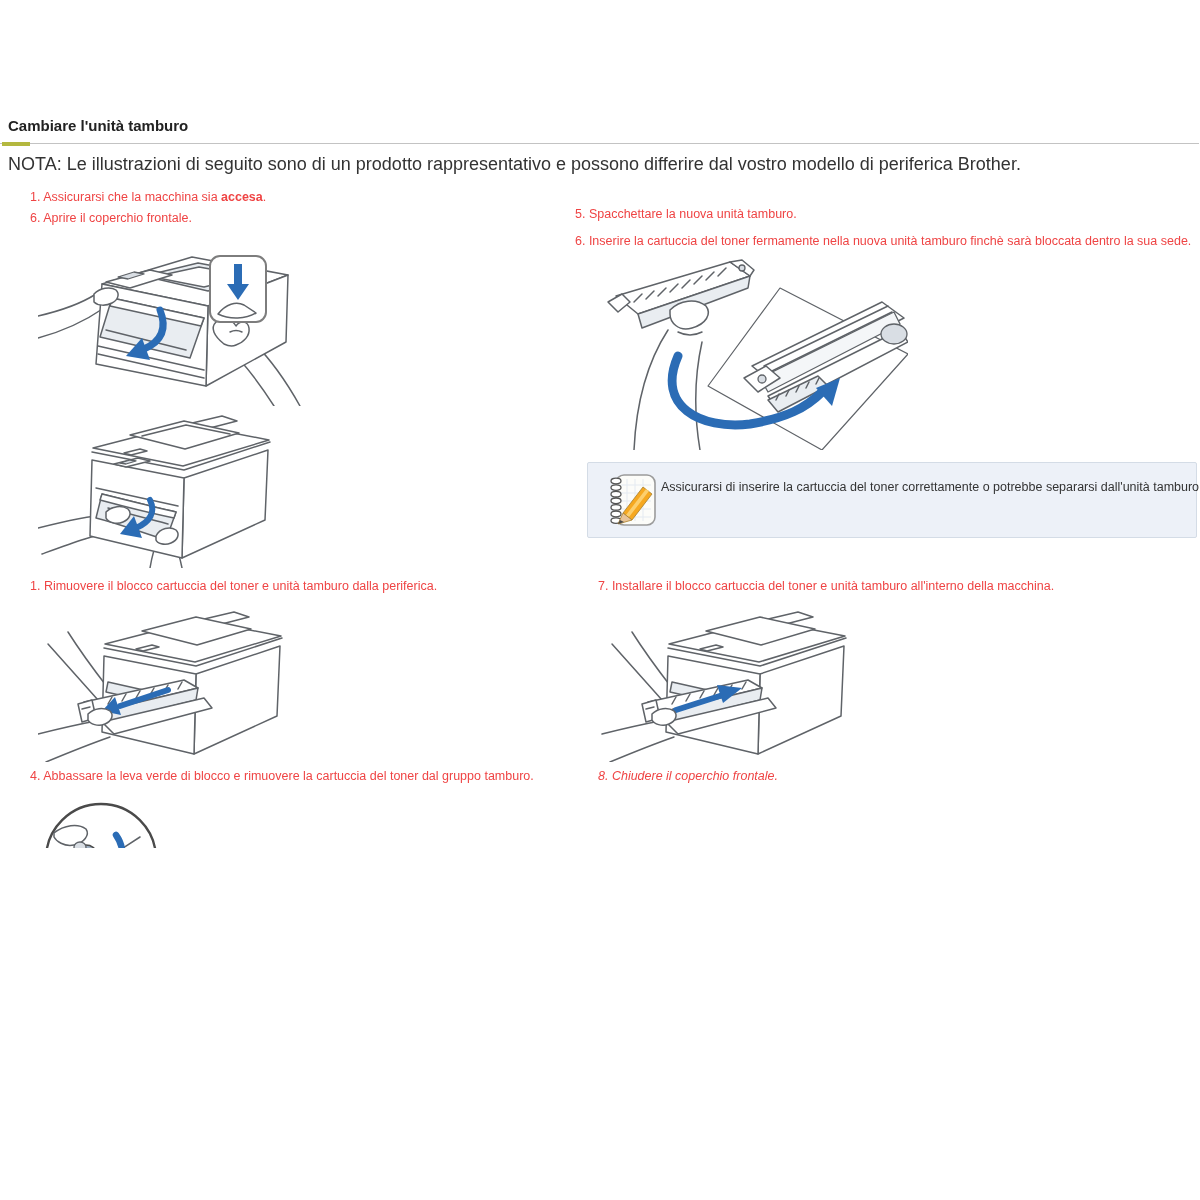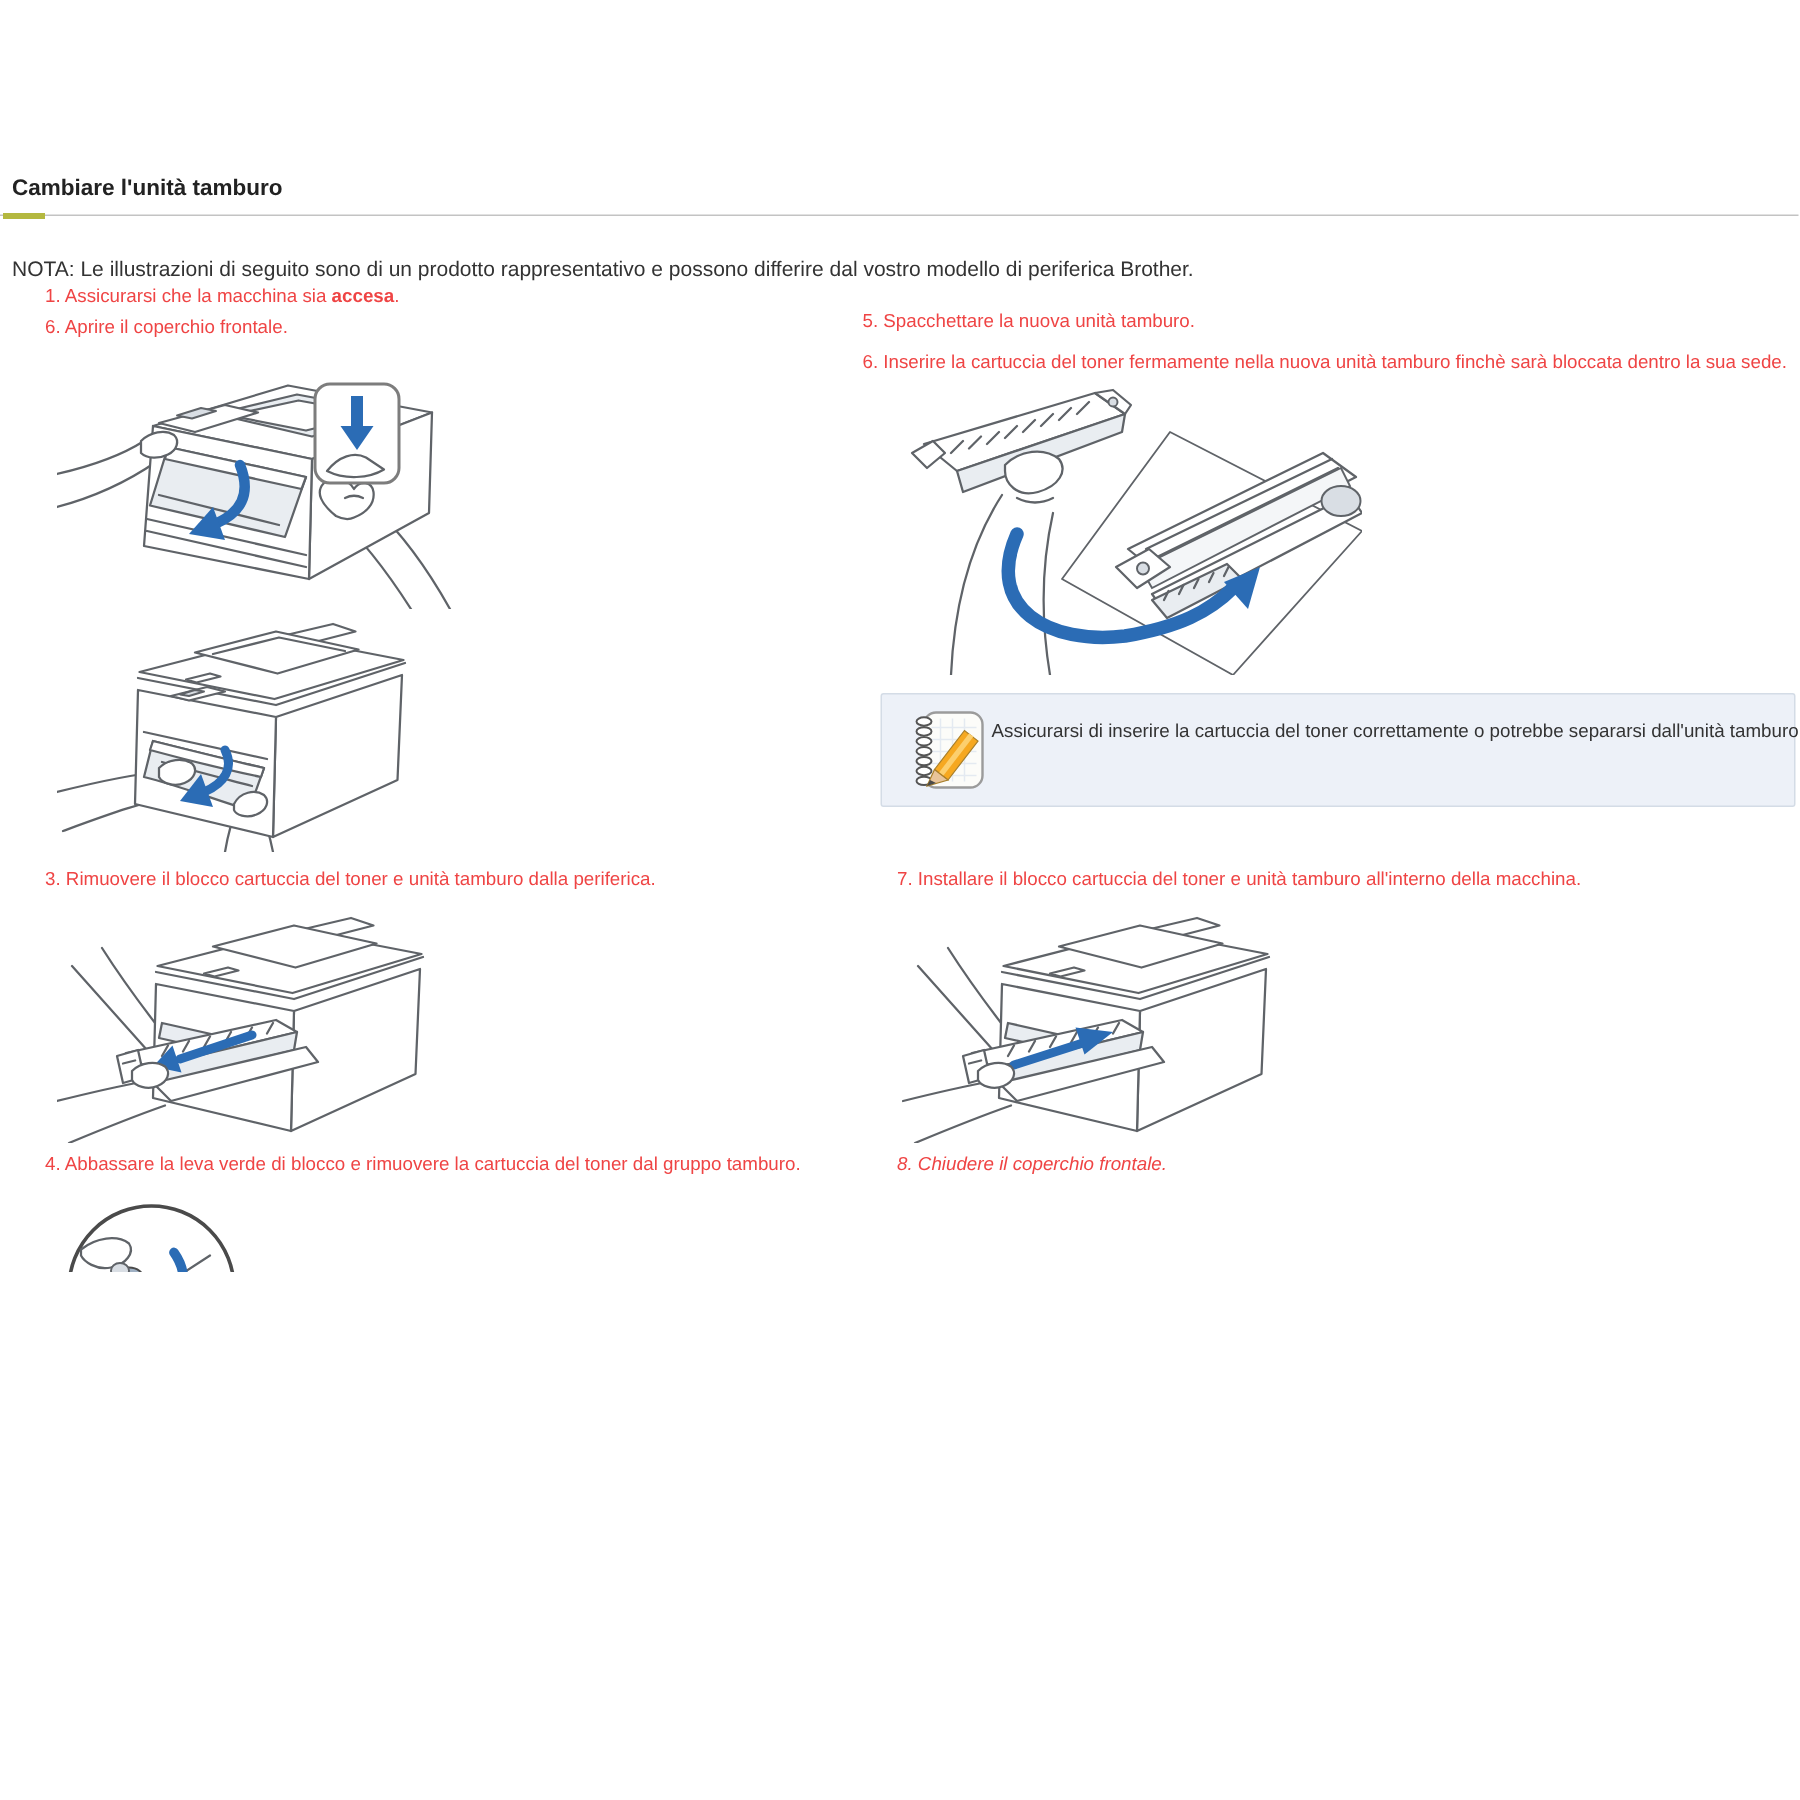--- a/index.html
+++ b/index.html
@@ -2,21 +2,21 @@
 <html><head>
 <meta charset="utf-8">
 <style>
   html,body{margin:0;padding:0;background:#fff;}
   .page{position:relative;width:1200px;height:848px;background:#ffffff;overflow:hidden;
         font-family:"Liberation Sans", sans-serif;color:#333;border-radius:32px;}
   .abs{position:absolute;}
   .title{left:8px;top:117px;font-size:15px;font-weight:bold;color:#222;white-space:nowrap;}
   .rule{left:0;top:143px;width:1199px;height:1px;background:#c3c3c3;}
   .rule-accent{position:absolute;left:2px;top:-1px;width:28px;height:4px;background:#b4b83f;}
-  .nota{left:8px;top:171px;font-size:14px;white-space:nowrap;}
+  .nota{left:8px;top:154px;font-size:18px;white-space:nowrap;}
   .step{position:absolute;font-size:12.5px;white-space:nowrap;color:#ef4444;}
   .s1{left:30px;top:190px;} .s2{left:30px;top:211px;}
   .s3{left:30px;top:579px;} .s4{left:30px;top:769px;}
   .s5{left:575px;top:190px;margin-top:17px;} .s6{left:575px;top:214px;margin-top:20px;}
   .s7{left:598px;top:579px;text-align:right;} .s8{left:598px;top:769px;font-style:italic;}
   .fig{position:absolute;}
   .fig1{left:38px;top:240px;width:272px;height:166px;}
   .fig2{left:38px;top:408px;width:264px;height:160px;}
   .fig3{left:38px;top:606px;width:264px;height:156px;}
   .fig4{left:24px;top:793px;width:308px;height:292px;}
@@ -37,21 +37,21 @@
 <div class="page">
 
   <div class="abs title">Cambiare l'unità tamburo</div>
   <div class="abs rule">
     <span class="rule-accent"></span>
   </div>
   <div class="abs nota">NOTA: Le illustrazioni di seguito sono di un prodotto rappresentativo e possono differire dal vostro modello di periferica Brother.</div>
 
   <div class="step s1"><span>1. Assicurarsi che la macchina sia </span><b>accesa</b><span>.</span></div>
   <div class="step s2">6. Aprire il coperchio frontale.</div>
-  <div class="step s3">3. Rimuovere il blocco cartuccia del toner e unità tamburo dalla periferica.</div>
+  <div class="step s3">1. Rimuovere il blocco cartuccia del toner e unità tamburo dalla periferica.</div>
   <div class="step s4">4. Abbassare la leva verde di blocco e rimuovere la cartuccia del toner dal gruppo tamburo.</div>
 
   <div class="step s5">5. Spacchettare la nuova unità tamburo.</div>
   <div class="step s6">6. Inserire la cartuccia del toner fermamente nella nuova unità tamburo finchè sarà bloccata dentro la sua sede.</div>
   <div class="step s7">7. Installare il blocco cartuccia del toner e unità tamburo all'interno della macchina.</div>
   <div class="step s8">8. Chiudere il coperchio frontale.</div>
 
   <svg class="fig fig1" viewBox="0 0 272 166">
     <path class="ln" d="M0,76 C26,70 44,63 58,54"></path>
     <path class="ln" d="M0,98 C30,90 50,79 66,68"></path>

